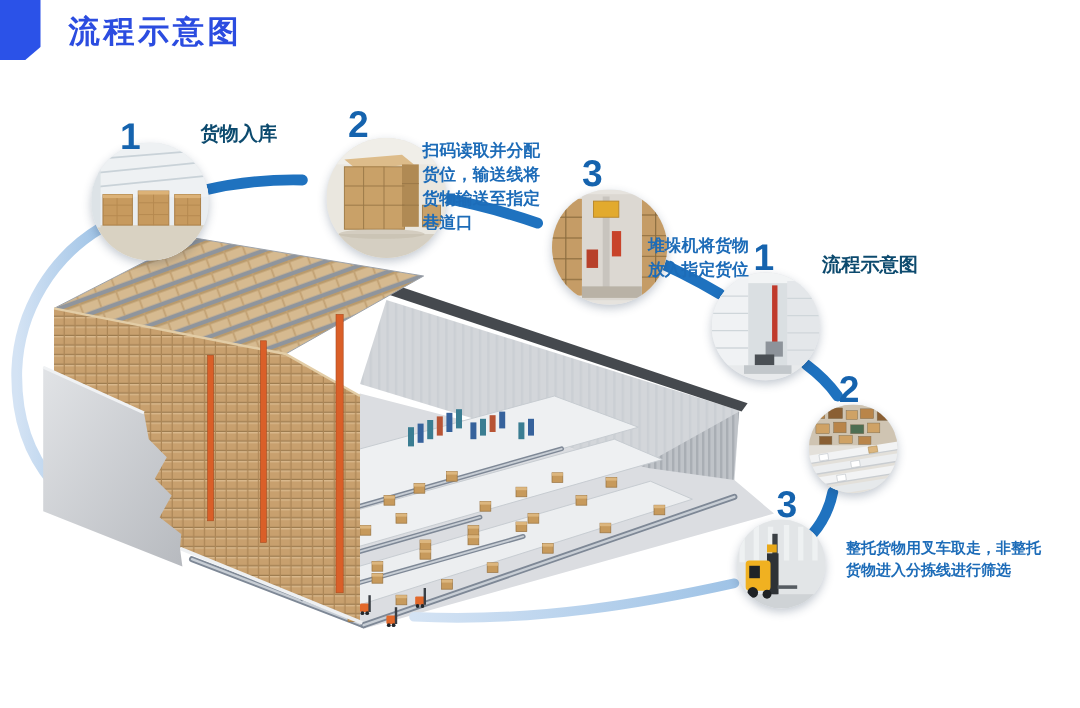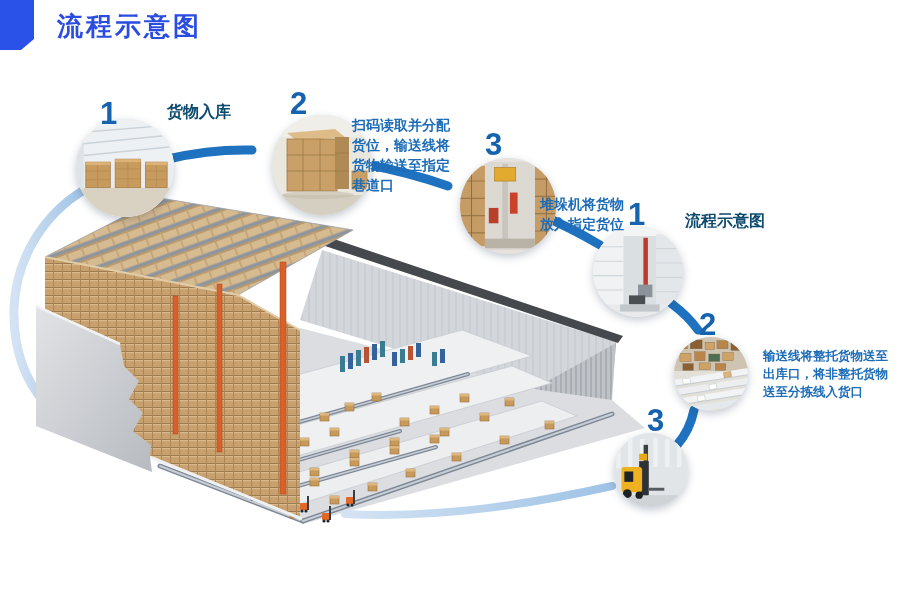--- a/index.html
+++ b/index.html
@@ -244,23 +244,20 @@
       <path d="M0,22 h34 M0,38 h34 M0,54 h34 M0,70 h34 M70,24 h30 M70,40 h30 M70,56 h30 M70,72 h30" stroke="#cfd6da" stroke-width="1.2"></path>
       <rect x="34" y="10" width="36" height="80" fill="#dadfe2"></rect>
       <rect x="56" y="12" width="5" height="60" fill="#c03a2c"></rect>
       <rect x="50" y="64" width="16" height="14" fill="#8d939a"></rect>
       <rect x="40" y="76" width="18" height="10" fill="#4a4f54"></rect>
       <rect x="30" y="86" width="44" height="8" fill="#c2c7cb"></rect>
     </svg>
   </div>
 
   <div class="stepnum" style="left:699px;top:309px;">2</div>
-  <div class="steptext t-out" style="left:763px;top:347px;width:130px;">输送线将整托货物送至
-出库口，将非整托货物
-送至分拣线入货口</div>
   <div class="photo" style="left:674px;top:337px;width:74px;height:74px;">
     <svg viewBox="0 0 100 100" preserveAspectRatio="none">
       <rect width="100" height="100" fill="#e3e0da"></rect>
       <rect width="100" height="46" fill="#cfc4b2"></rect>
       <g stroke="#7a6a4e" stroke-width="0.5">
         <rect x="4" y="6" width="14" height="10" fill="#b9854a"></rect>
         <rect x="22" y="4" width="16" height="12" fill="#8a5f33"></rect>
         <rect x="42" y="7" width="13" height="10" fill="#cfa265"></rect>
         <rect x="58" y="5" width="15" height="11" fill="#b9854a"></rect>
         <rect x="77" y="8" width="14" height="10" fill="#8a5f33"></rect>
@@ -280,20 +277,22 @@
         <path d="M-5,59 h110 M-5,72 h110 M-5,85 h110" stroke="#c9cdd1" stroke-width="1.5"></path>
         <rect x="14" y="51" width="10" height="7" fill="#ffffff" stroke="#b9bec2" stroke-width="0.6"></rect>
         <rect x="48" y="64" width="10" height="7" fill="#ffffff" stroke="#b9bec2" stroke-width="0.6"></rect>
         <rect x="30" y="77" width="10" height="7" fill="#ffffff" stroke="#b9bec2" stroke-width="0.6"></rect>
         <rect x="70" y="51" width="10" height="7" fill="#dcb67e" stroke="#a88850" stroke-width="0.6"></rect>
       </g>
     </svg>
   </div>
 
   <div class="stepnum" style="left:647px;top:405px;">3</div>
+  <div class="steptext t-out" style="left:705px;top:448px;width:170px;">整托货物用叉车取走，非整托
+货物进入分拣线进行筛选</div>
   <div class="photo" style="left:614px;top:433px;width:74px;height:74px;">
     <svg viewBox="0 0 100 100" preserveAspectRatio="none">
       <rect width="100" height="100" fill="#e2e5e7"></rect>
       <path d="M6,8 v40 M22,6 v40 M38,8 v38 M56,6 v40 M72,8 v38 M88,6 v40" stroke="#eef1f2" stroke-width="6"></path>
       <rect y="84" width="100" height="16" fill="#cfd3d6"></rect>
       <rect x="40" y="16" width="6" height="68" fill="#3a3f44"></rect>
       <rect x="34" y="38" width="13" height="46" fill="#2e3236"></rect>
       <rect x="10" y="46" width="28" height="34" rx="4" fill="#f0b121"></rect>
       <rect x="34" y="28" width="11" height="9" fill="#e8a818"></rect>
       <rect x="14" y="52" width="12" height="14" fill="#1f2327"></rect>

